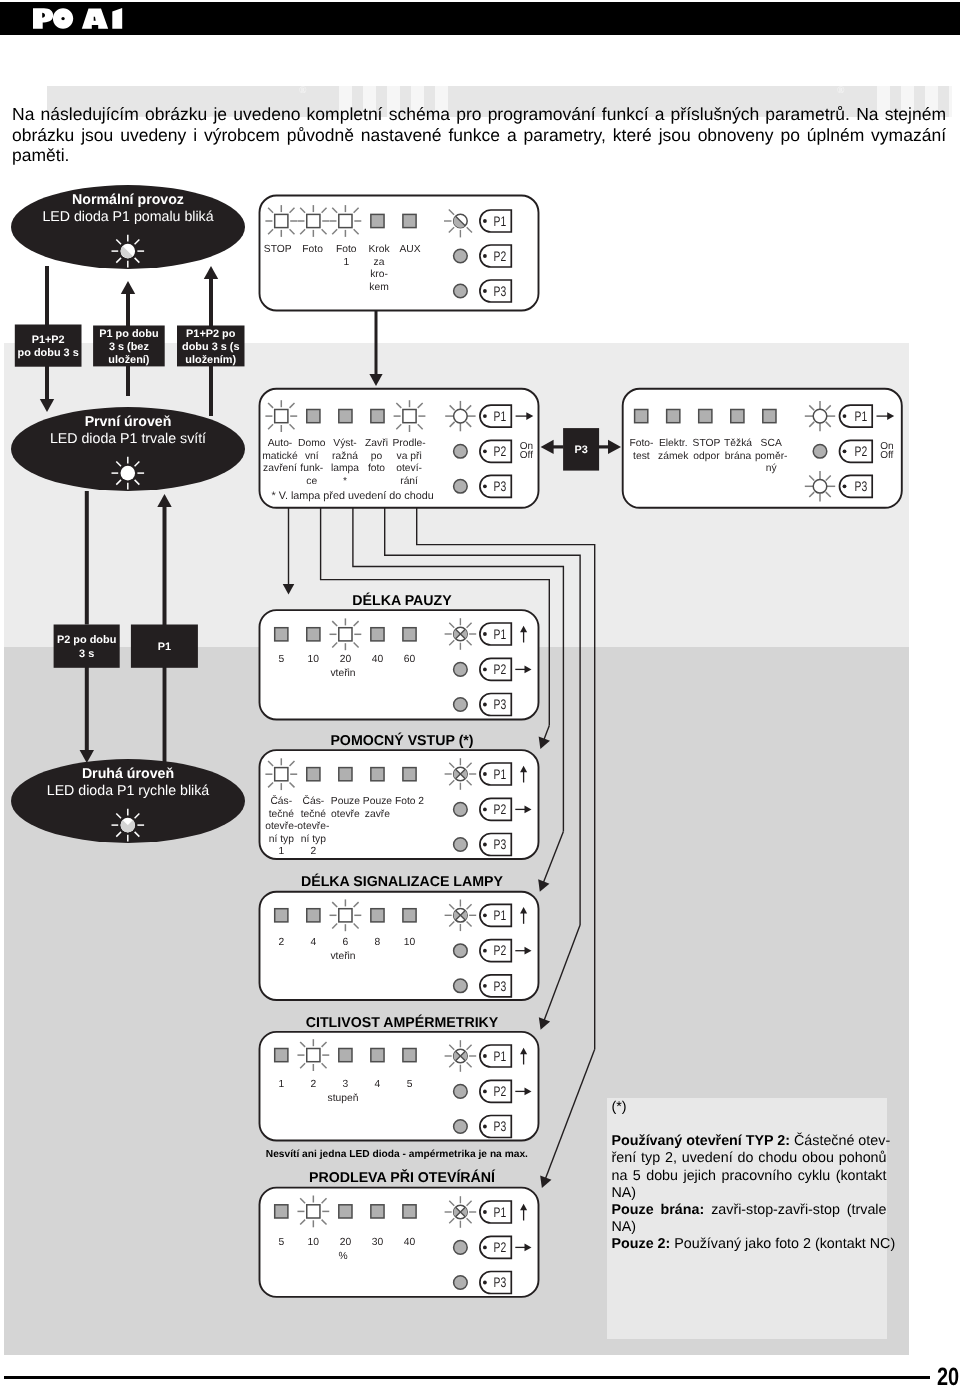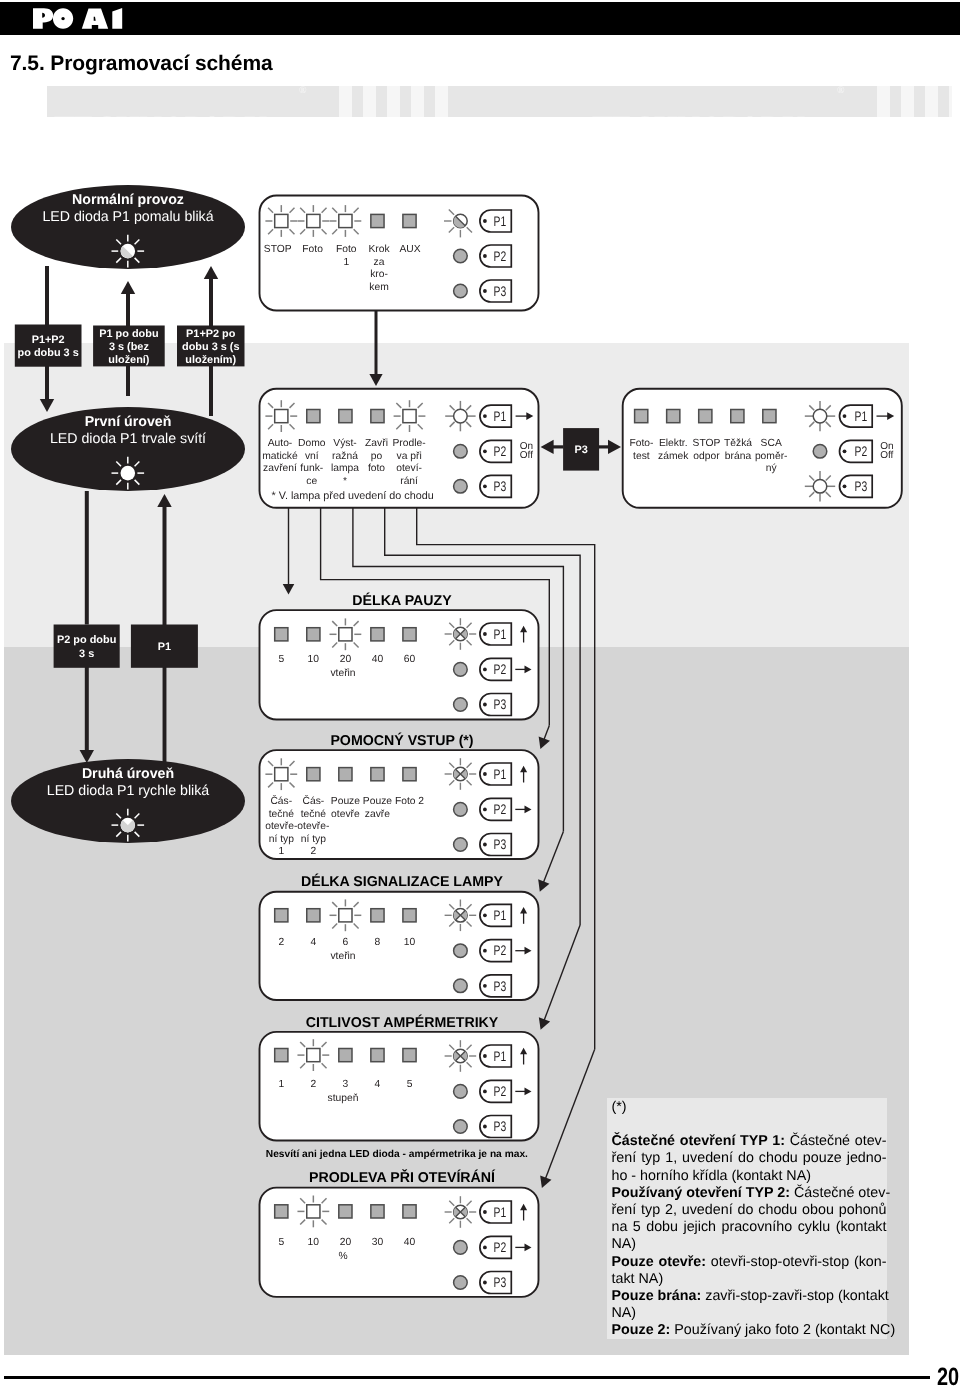--- a/index.html
+++ b/index.html
@@ -73,21 +73,21 @@
   <path d="M0 0.2 L11.0 0.2 C16.9 0.2 20.2 3.0 20.2 7.3 C20.2 11.6 16.9 14.4 11.0 14.4 L9.7 14.4 L9.7 20.8 L0 20.8 Z M9.2 4.8 L9.2 9.8 C10.9 9.7 12.0 8.7 12.0 7.3 C12.0 5.9 10.9 4.9 9.2 4.8 Z"></path>
   <path d="M30.05 0.3 C35.7 0.3 40.2 4.9 40.2 10.6 C40.2 16.3 35.7 20.8 30.05 20.8 C24.4 20.8 19.9 16.3 19.9 10.6 C19.9 4.9 24.4 0.3 30.05 0.3 Z M30.05 8.9 C29.1 8.9 28.35 9.65 28.35 10.6 C28.35 11.55 29.1 12.3 30.05 12.3 C31.0 12.3 31.75 11.55 31.75 10.6 C31.75 9.65 31.0 8.9 30.05 8.9 Z"></path>
   <path d="M55.5 0.5 L68.0 0.5 L75.2 20.8 L65.2 20.8 L65.2 17.1 L58.8 17.1 L58.8 20.8 L48.8 20.8 Z M60.7 8.8 L60.7 12.8 L62.7 12.8 L62.0 8.8 Z"></path>
   <path d="M79.3 3.6 L89.2 0 L89.2 20.8 L79.3 20.8 Z"></path>
  </g>
 </svg>
     </div>
     <div class="abs" id="brandtext">PO A1</div>
   </div>
 
-  <h1 class="abs sec">7.5. Programovací schéma</h1>
+  <div class="abs" id="intro">Na následujícím obrázku je uvedeno kompletní schéma pro programování funkcí a příslušných parametrů. Na stejném obrázku jsou uvedeny i výrobcem původně nastavené funkce a parametry, které jsou obnoveny po úplném vymazání paměti.</div>
 
   <div class="abs" id="diagram">
       <svg width="960" height="1389" viewBox="0 0 960 1389" style="position: absolute; left: 0px; top: 0px;">
         <g>
           <g>
             <line x1="47" y1="266" x2="47.00" y2="401.52" stroke="#231f20" stroke-width="4"></line>
             <path d="M 47 412 L 39.80 398.90 L 54.20 398.90 Z" fill="#231f20"></path>
           </g>
           <g>
             <line x1="128" y1="396" x2="128.00" y2="291.48" stroke="#231f20" stroke-width="4"></line>
@@ -837,36 +837,27 @@
       </svg>
     </div>
 
   <div class="abs" id="ampnote">Nesvítí ani jedna LED dioda - ampérmetrika je na max.</div>
 
   <div class="abs" id="legendbox"></div>
   <div class="abs" id="legendinner">
     <div class="starline">(*)</div>
     <div id="legendlist">
         <div>
-          <div class="lgrow"><b>Částečné otevření TYP 1:</b><span> Částečné otev-</span></div>
-          <div class="lgrow"><span>ření typ 1, uvedení do chodu pouze jedno-</span></div>
-          <div class="lgrow lglast"><span>ho - horního křídla (kontakt NA)</span></div>
-        </div>
-        <div>
           <div class="lgrow"><b>Používaný otevření TYP 2:</b><span> Částečné otev-</span></div>
           <div class="lgrow"><span>ření typ 2, uvedení do chodu obou pohonů</span></div>
           <div class="lgrow"><span>na 5 dobu jejich pracovního cyklu (kontakt</span></div>
           <div class="lgrow lglast"><span>NA)</span></div>
         </div>
         <div>
-          <div class="lgrow"><b>Pouze otevře:</b><span> otevři-stop-otevři-stop (kon-</span></div>
-          <div class="lgrow lglast"><span>takt NA)</span></div>
-        </div>
-        <div>
-          <div class="lgrow"><b>Pouze brána:</b><span> zavři-stop-zavři-stop (kontakt</span></div>
+          <div class="lgrow"><b>Pouze brána:</b><span> zavři-stop-zavři-stop (trvale</span></div>
           <div class="lgrow lglast"><span>NA)</span></div>
         </div>
         <div>
           <div class="lgrow lglast"><b>Pouze 2:</b><span> Používaný jako foto 2 (kontakt NC)</span></div>
         </div>
       </div>
   </div>
 
   <div class="abs" id="footline"></div>
   <div class="abs" id="pgnum">20</div>

